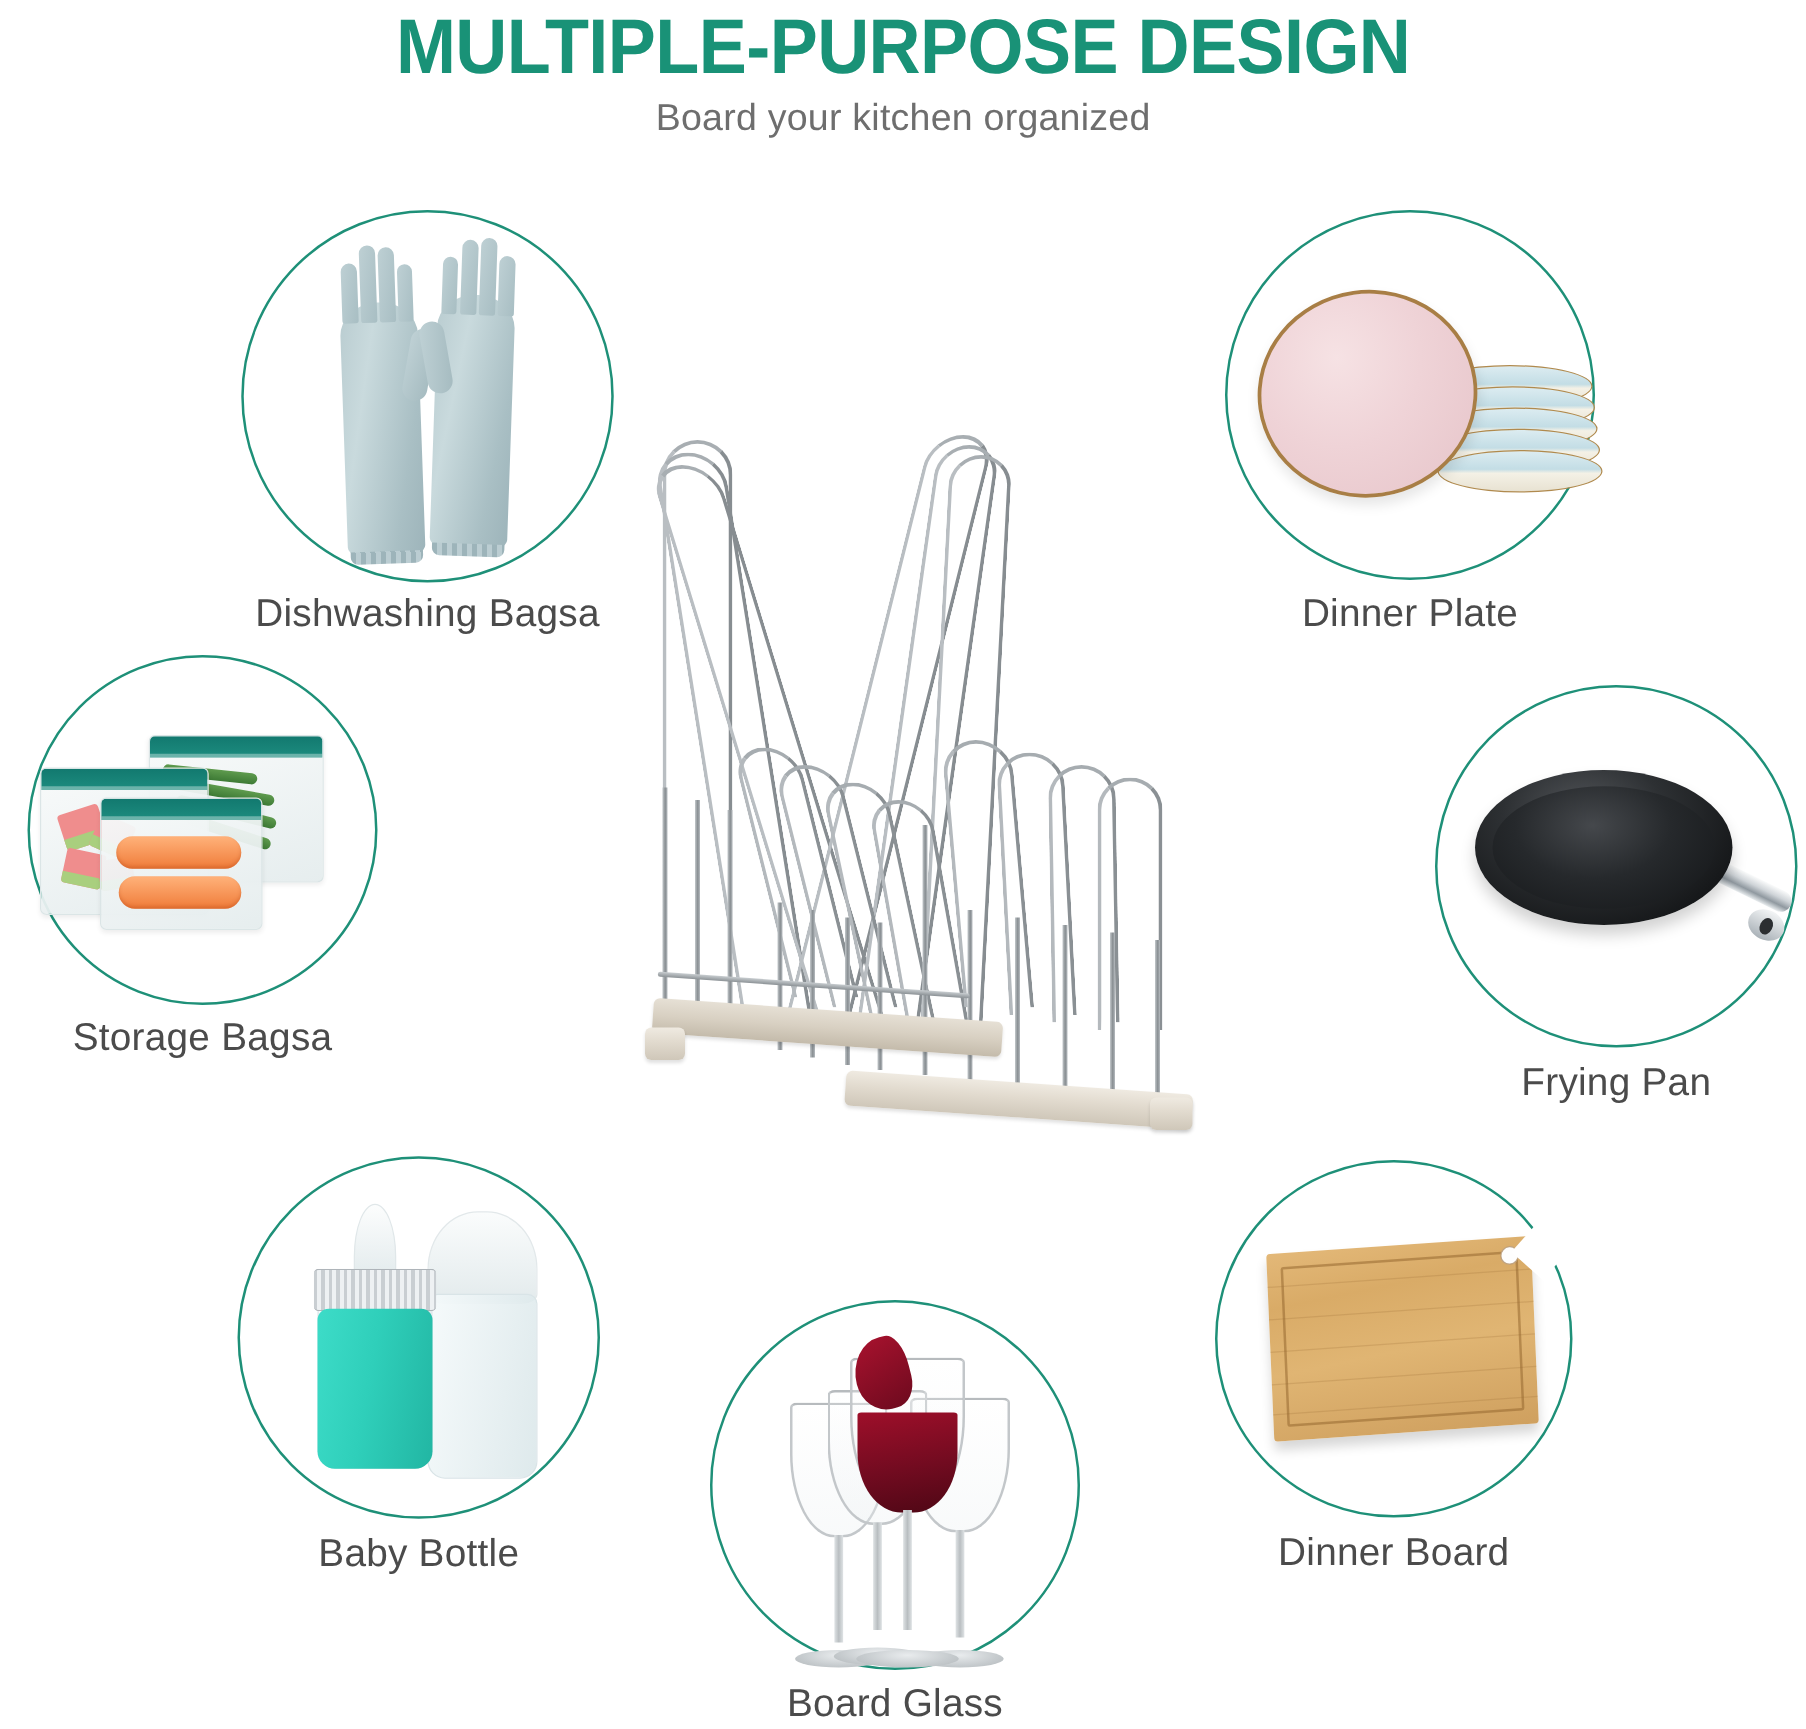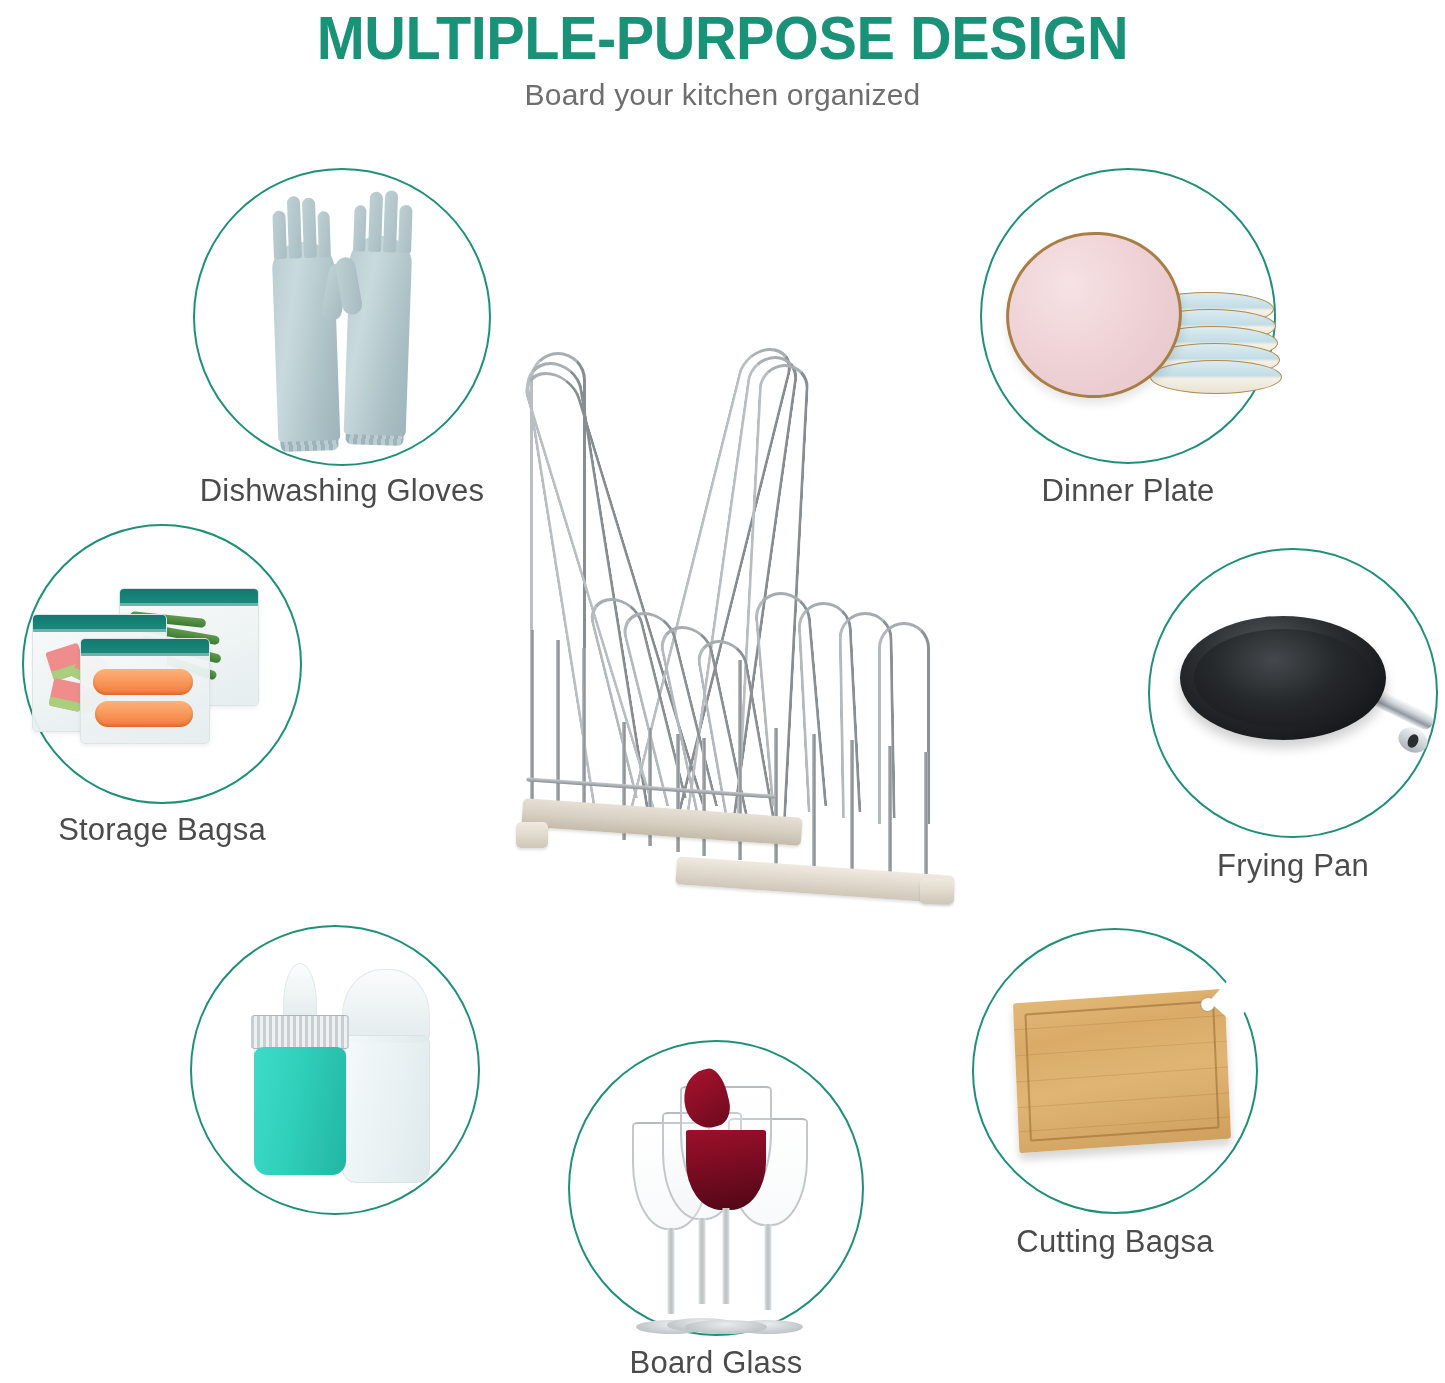--- a/index.html
+++ b/index.html
@@ -335,21 +335,21 @@
         <div class="glove right">
           <div class="finger" style="left:3px;  width:12px; height:46px; top:-30px;"></div>
           <div class="finger" style="left:18px; width:13px; height:60px; top:-44px;"></div>
           <div class="finger" style="left:33px; width:13px; height:62px; top:-46px;"></div>
           <div class="finger" style="left:48px; width:13px; height:48px; top:-32px;"></div>
           <div class="thumb" style="left:-10px; top:22px; transform:rotate(-12deg);"></div>
           <div class="cuff"></div>
         </div>
       </div>
     </div>
-    <div class="callout-label" style="top:305px;">Dishwashing Gloves</div>
+    <div class="callout-label" style="top:305px;">Dishwashing Bagsa</div>
   </div>
 
   <div class="callout" style="left:22px; top:524px; width:280px; height:330px;">
     <div class="circle" style="width:280px; height:280px;">
       <div class="art">
 
         <div class="bag" style="left:95px; top:62px; width:140px; height:118px;">
           <div class="zip"></div>
           <div class="bean" style="left:10px; top:26px; width:76px; height:9px; transform:rotate(6deg);"></div>
           <div class="bean" style="left:14px; top:40px; width:86px; height:9px; transform:rotate(10deg);"></div>
@@ -393,20 +393,21 @@
         </div>
 
         <div class="jar" style="left:62px; top:30px; width:92px; height:240px;">
           <div class="nipple"></div>
           <div class="glassbody"></div>
           <div class="band"></div>
           <div class="sleeve"></div>
         </div>
       </div>
     </div>
+    <div class="callout-label" style="top:300px;">Baby Bottle</div>
   </div>
 
   <div class="callout" style="left:568px; top:1040px; width:296px; height:340px;">
     <div class="circle" style="width:296px; height:296px;">
       <div class="art">
 
         <div class="wg" style="left:62px; top:80px; width:78px; height:212px;">
           <div class="bowl"></div>
             <div class="stem"></div>
             <div class="foot"></div>
@@ -444,21 +445,21 @@
           <div class="grainline" style="top:26px;"></div>
           <div class="grainline" style="top:52px;"></div>
           <div class="grainline" style="top:78px;"></div>
           <div class="grainline" style="top:104px;"></div>
           <div class="grainline" style="top:128px;"></div>
           <div class="hole"></div>
           <div class="corner"></div>
         </div>
       </div>
     </div>
-    <div class="callout-label" style="top:296px;">Cutting Bagsa</div>
+    <div class="callout-label" style="top:296px;">Dinner Board</div>
   </div>
 
   <div class="callout" style="left:1148px; top:548px; width:290px; height:340px;">
     <div class="circle" style="width:290px; height:290px;">
       <div class="art">
         <div class="pan-handle" style="left:178px; top:142px;"></div>
         <div class="pan-handle-end" style="left:248px; top:178px;"></div>
         <div class="pan-handle-hole" style="left:258px; top:184px;"></div>
         <div class="pan-body" style="left:30px; top:66px;">
           <div class="pan-inner"></div>

